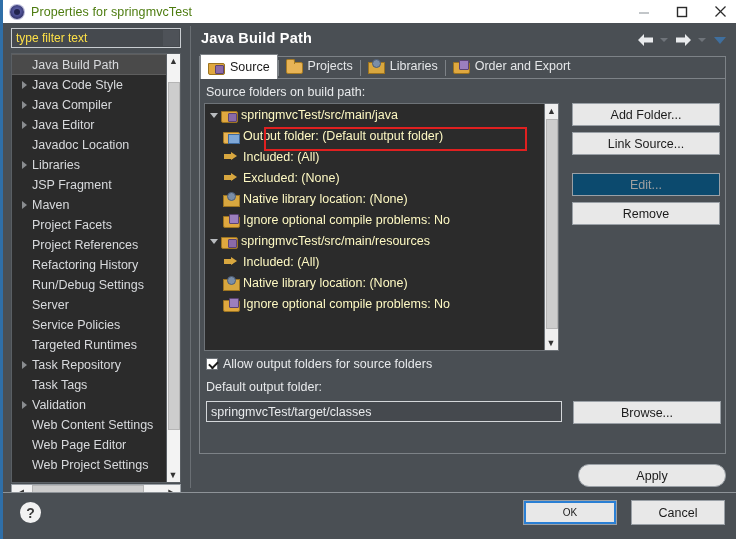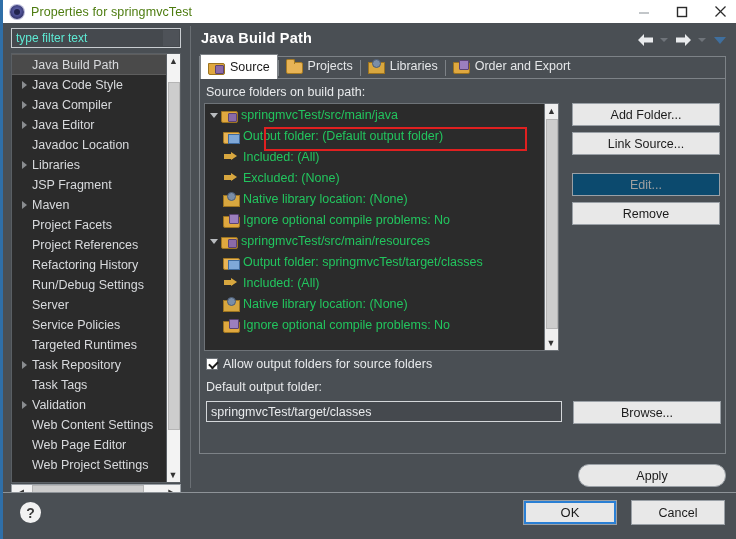--- a/index.html
+++ b/index.html
@@ -55,21 +55,21 @@
   .leftpane {
     position: absolute; left: 4px; top: 26px; width: 178px; height: 462px;
   }
   .filterbox {
     position: absolute; left: 4px; top: 2px; width: 170px; height: 20px;
     background: #45494e;
     border: 1px solid #c9cdd1;
   }
   .filterbox .ph {
     position: absolute; left: 4px; top: 2px;
-    font-size: 12px; color: #5eead4;
+    font-size: 12px; color: #fde047;
   }
   .filterbox .btnbox {
     position: absolute; right: 1px; top: 1px; width: 16px; height: 16px;
     background: #4e5258;
   }
 
   .treewrap {
     position: absolute; left: 4px; top: 27px; width: 170px; height: 430px;
     background: #2b2b2b;
     border: 1px solid #5a5f64;
@@ -179,21 +179,21 @@
   }
 
   .treeview {
     position: absolute; left: 4px; top: 46px; width: 355px; height: 248px;
     background: #2b2b2b; border: 1px solid #6e7378;
     overflow: hidden;
   }
   .tvlist { position: absolute; left: 0; top: 0; right: 14px; bottom: 0; }
   .tvrow {
     height: 21px; display: flex; align-items: center;
-    font-size: 12.5px; color: #22c55e; white-space: nowrap;
+    font-size: 12.5px; color: #fef9c3; white-space: nowrap;
   }
   .tvrow.child { padding-left: 18px; }
   .tvrow.root { padding-left: 2px; }
   .tvtwist { width: 14px; flex: 0 0 14px; display:flex; align-items:center; justify-content:center; }
   .tvtwist:before {
     content:""; border-top: 5px solid #b9bcbf;
     border-left: 4px solid transparent; border-right: 4px solid transparent;
     transform: translateY(1px);
   }
   .ic { width: 16px; height: 16px; flex: 0 0 16px; margin-right: 4px; position: relative; }
@@ -329,21 +329,21 @@
     border-radius: 50%; background: #f2f2f2;
     display:flex; align-items:center; justify-content:center;
     font-size: 14px; font-weight: bold; color: #3a3a3a;
   }
   .ok-btn {
     position: absolute; right: 122px; top: 7px;
     width: 94px; height: 25px;
     background: #e8e8e8; border: 1px solid #9aa0a6;
     outline: 2px solid #2a7fd4; outline-offset: -3px;
     display:flex; align-items:center; justify-content:center;
-    font-size: 13px; color: #1b1b1b;
+    font-size: 10px; color: #1b1b1b;
   }
   .cancel-btn {
     position: absolute; right: 14px; top: 7px;
     width: 94px; height: 25px;
     background: #e8e8e8; border: 1px solid #9aa0a6;
     display:flex; align-items:center; justify-content:center;
     font-size: 12.5px; color: #1b1b1b;
   }
 </style>
 </head>
@@ -556,24 +556,20 @@
               <span>Native library location: (None)</span>
             </div>
             <div class="tvrow child">
               <span class="ic ic-ign"></span>
               <span>Ignore optional compile problems: No</span>
             </div>
             <div class="tvrow root">
               <span class="tvtwist"></span>
               <span class="ic ic-pkg"></span>
               <span>springmvcTest/src/main/resources</span>
-            </div>
-            <div class="tvrow child">
-              <span class="ic ic-out"></span>
-              <span>Output folder: springmvcTest/target/classes</span>
             </div>
             <div class="tvrow child">
               <span class="ic ic-arrow"></span>
               <span>Included: (All)</span>
             </div>
             <div class="tvrow child">
               <span class="ic ic-lib"></span>
               <span>Native library location: (None)</span>
             </div>
             <div class="tvrow child">

